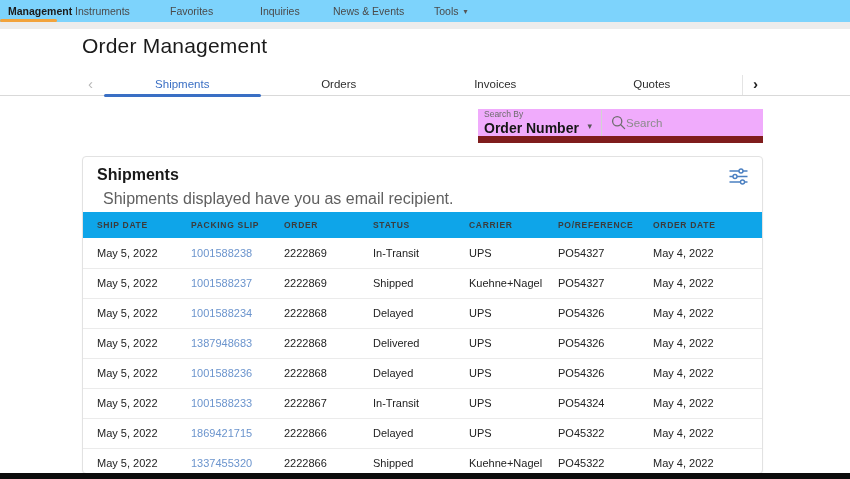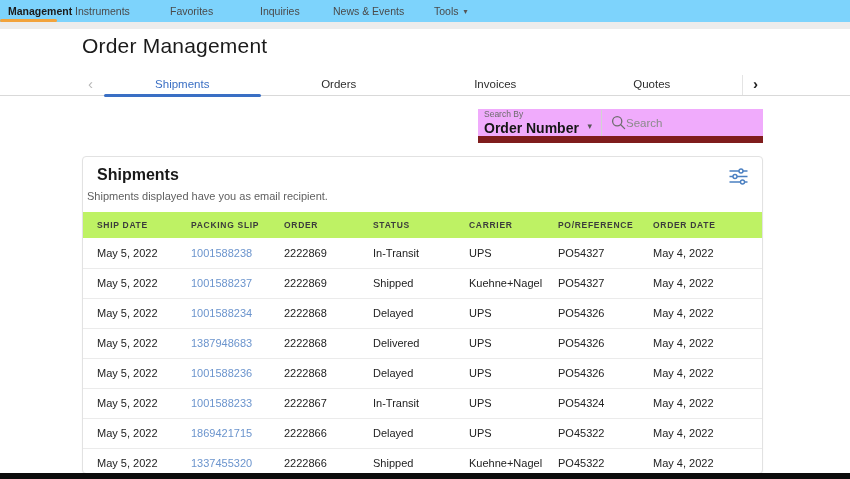--- a/index.html
+++ b/index.html
@@ -69,27 +69,27 @@
   .search-input::placeholder { color:#8b8b8b; }
 
   
   .card {
     position:absolute; left:82px; top:156px; width:681px; height:318px;
     background:#fff; border:1px solid #e2e2e2; border-radius:4px;
     box-shadow:0 1px 2px rgba(0,0,0,0.04); overflow:hidden;
   }
   .card-head { position:relative; height:55px; }
   .card-title { position:absolute; left:14px; top:9px; font-size:16px; font-weight:700; color:#191919; }
-  .card-sub { position:absolute; left:4px; top:33px; font-size:11px; color:#5f5f5f; }
+  .card-sub { position:absolute; left:20px; top:33px; font-size:16px; color:#5f5f5f; }
   .filter-btn { position:absolute; right:13px; top:11px; cursor:pointer; width:20px; height:18px; }
 
   
   table { width:100%; border-collapse:collapse; table-layout:fixed; }
   thead th {
-    height:26px; background:#bef264; font-size:8.5px; letter-spacing:0.7px;
+    height:26px; background:#0ea5e9; font-size:8.5px; letter-spacing:0.7px;
     color:#3c3c3c; text-align:left; padding-left:14px; font-weight:700; white-space:nowrap;
   }
   tbody td {
     height:30px; border-top:1px solid #ebebeb; font-size:11px; color:#222;
     padding-left:14px; white-space:nowrap;
   }
   tbody tr:first-child td { border-top:none; }
   .link { color:#6b94cd; text-decoration:none; cursor:pointer; }
 
   

